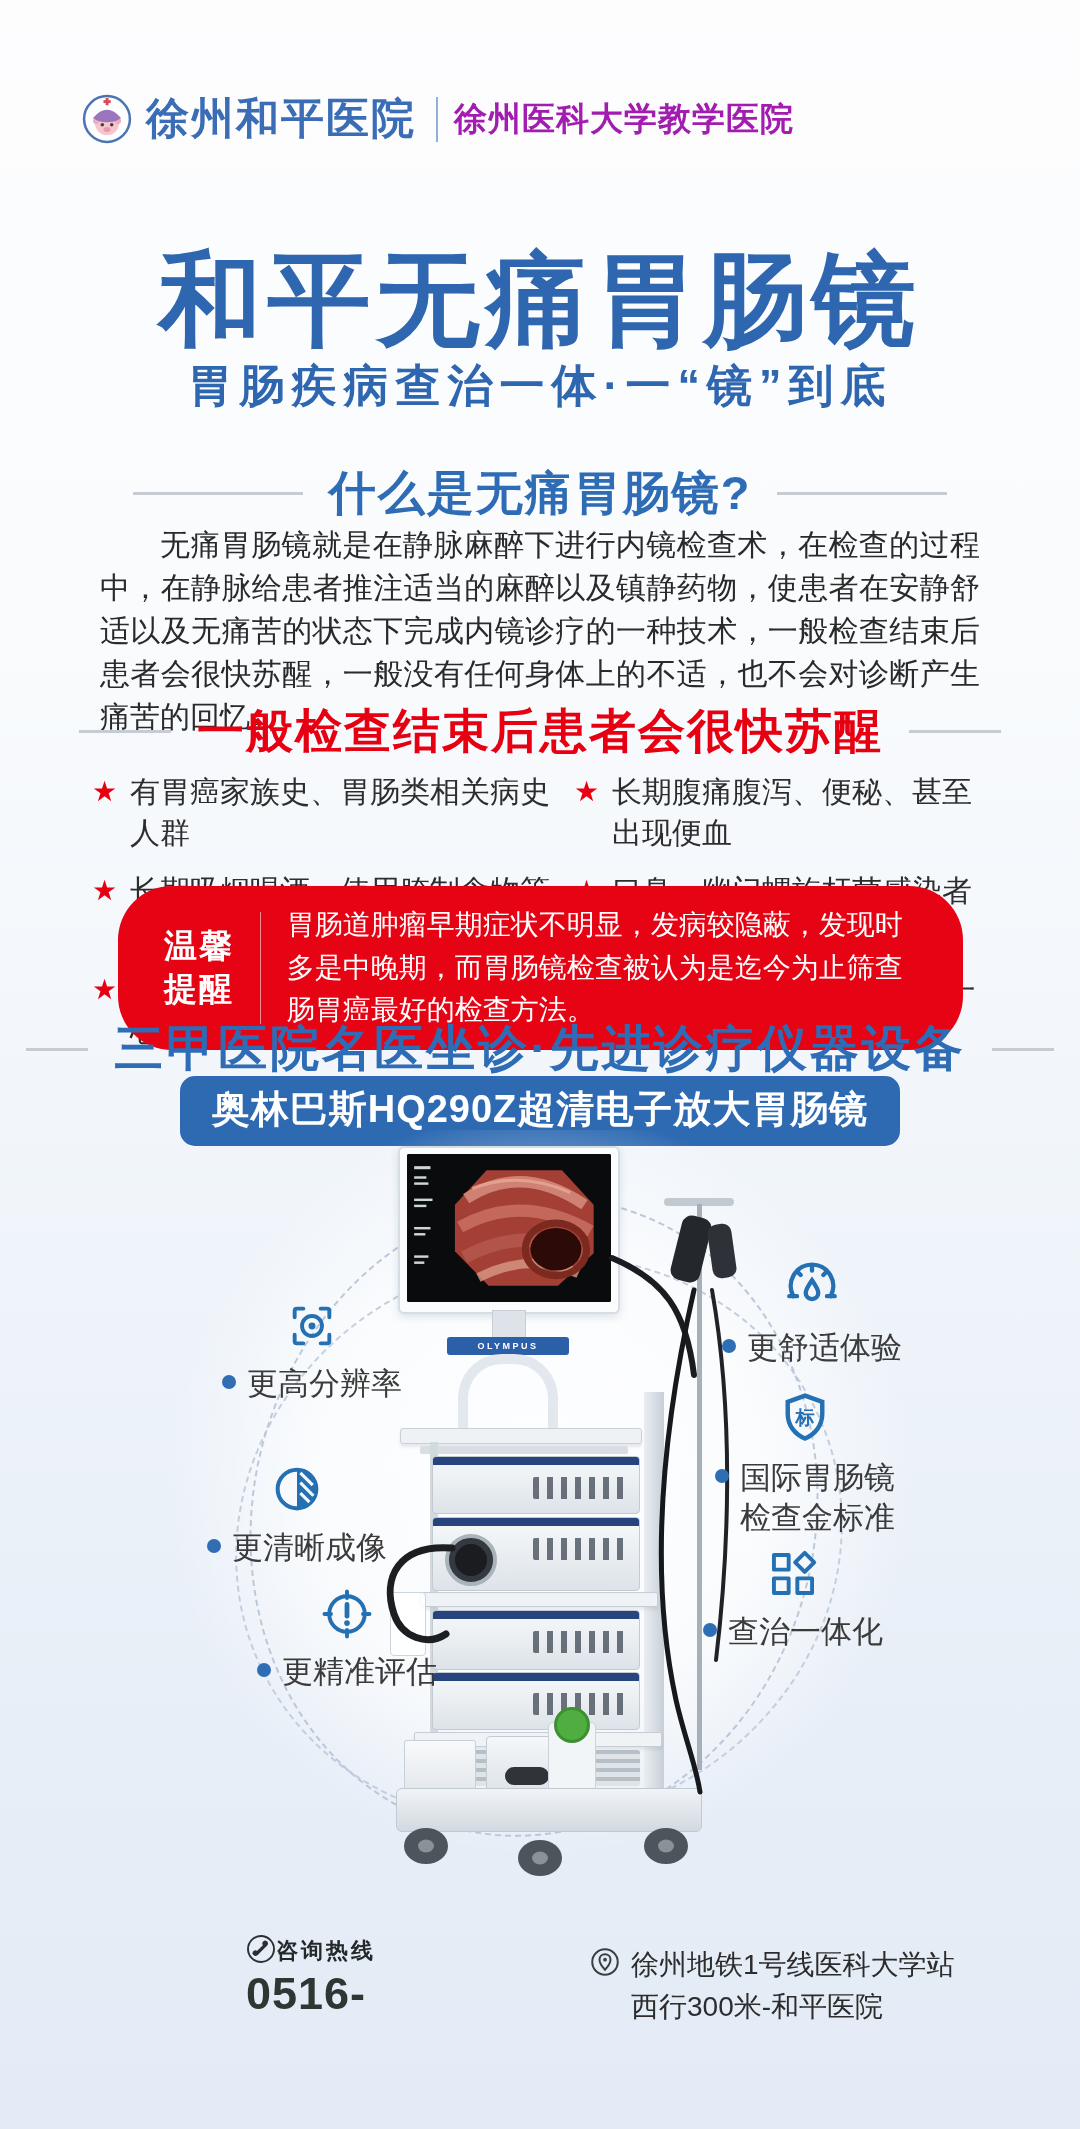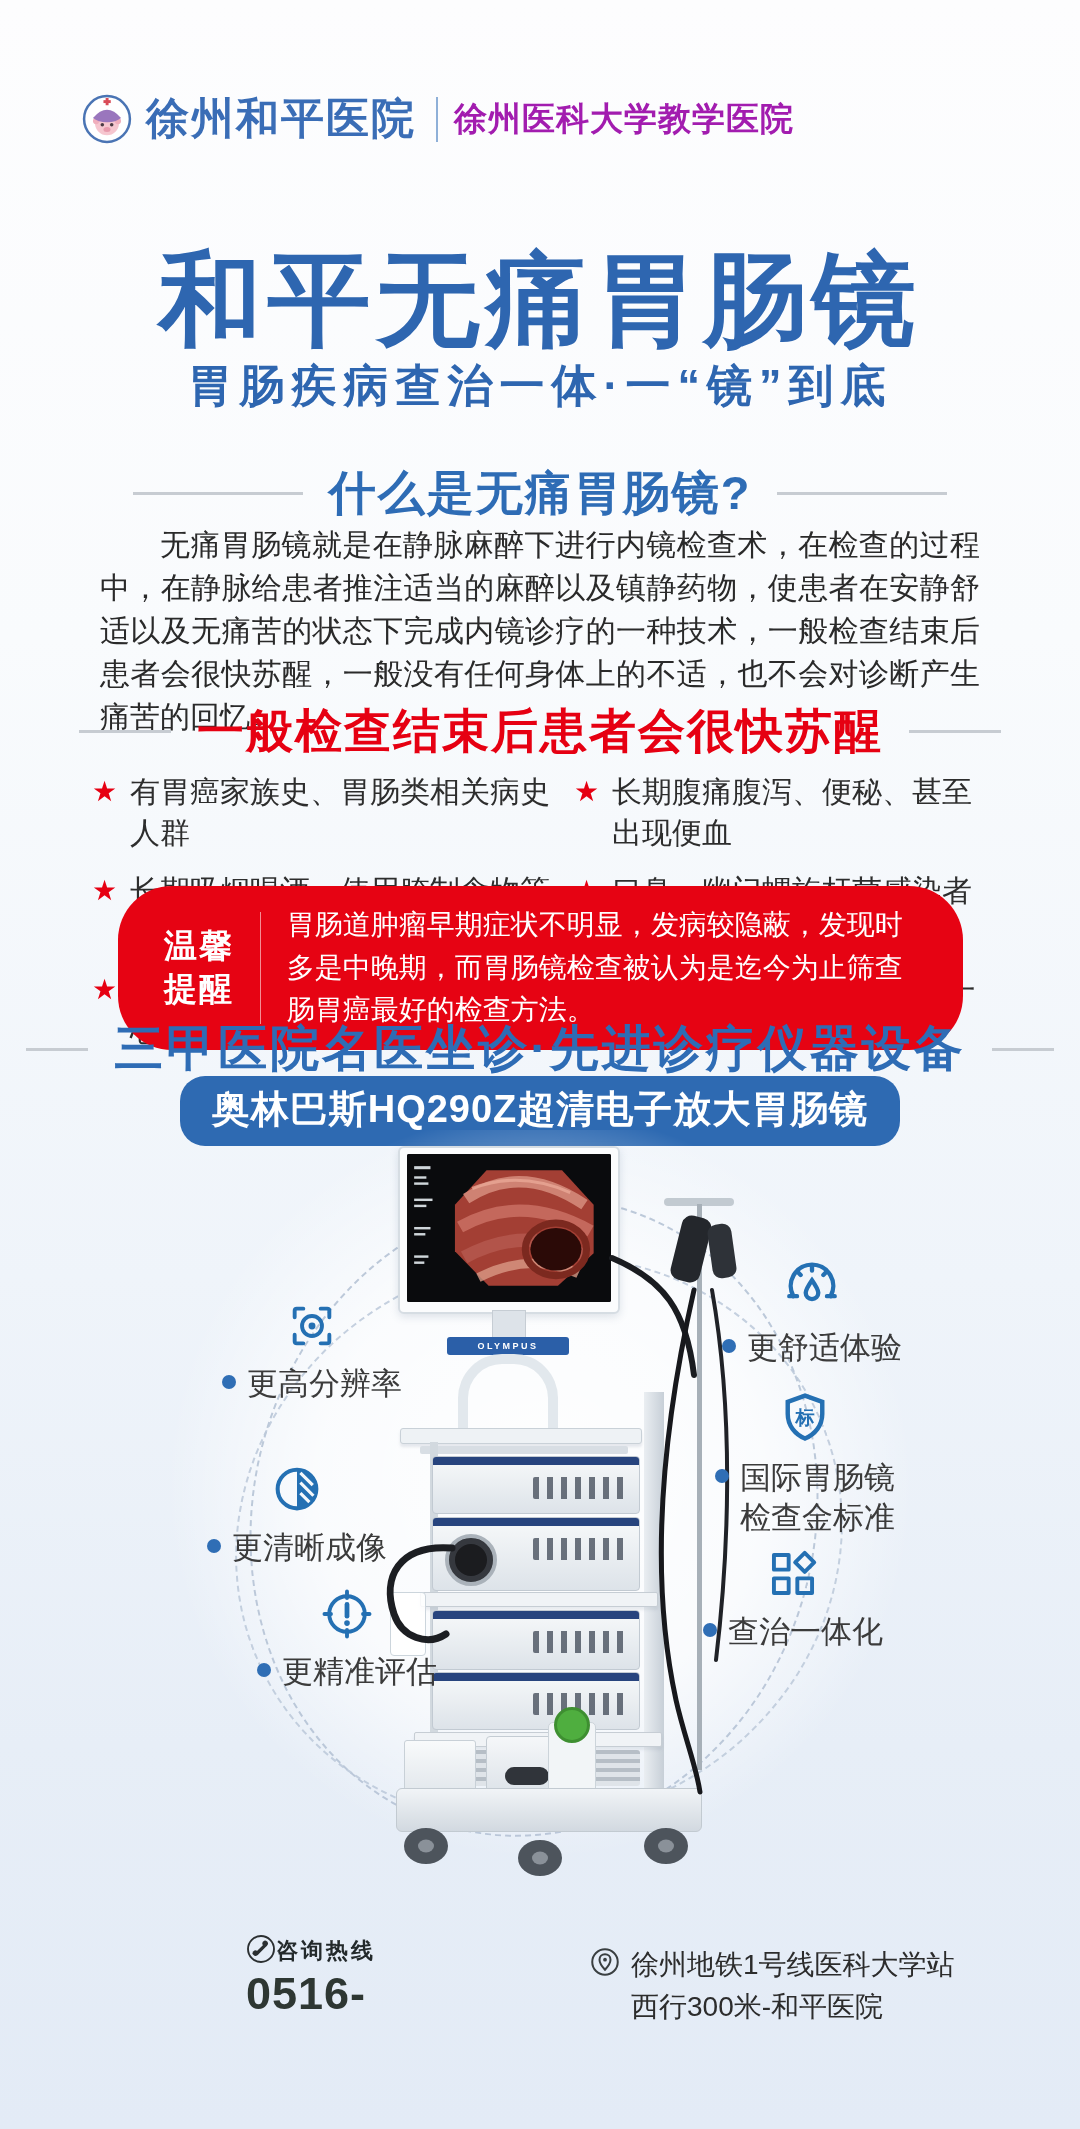--- a/index.html
+++ b/index.html
@@ -49,21 +49,21 @@
   .notice{position:absolute;top:886px;left:118px;width:845px;box-sizing:border-box;
     background:#e60313;border-radius:54px;display:flex;align-items:center;
     padding:18px 36px 18px 46px;color:#fff;font-family:Liberation Serif, serif;}
   .notice .lbl{font-size:33px;font-weight:700;line-height:1.3;letter-spacing:2px;white-space:nowrap;}
   .notice .div{width:2px;align-self:stretch;margin:8px 26px;background:rgba(255,255,255,.55);}
   .notice .txt{font-size:28px;line-height:1.52;}
 
   
   .badge-wrap{position:absolute;top:1076px;left:0;width:100%;text-align:center;}
   .badge{display:inline-block;position:relative;background:#2e6ab2;color:#fff;
-    font-size:38px;font-weight:700;padding:8px 32px 11px;border-radius:25px;letter-spacing:1px;}
+    font-size:38px;font-weight:700;padding:8px 32px 11px;border-radius:15px;letter-spacing:1px;}
   .badge::after{content:'';position:absolute;left:50%;bottom:-13px;transform:translateX(-50%);
     border:14px solid transparent;border-top:14px solid #2e6ab2;border-bottom:0;}
 
   
   .stage{position:absolute;top:1140px;left:0;width:1080px;height:780px;}
   .glow{position:absolute;left:170px;top:-10px;width:740px;height:740px;z-index:0;
     background:radial-gradient(circle at 50% 48%,rgba(255,255,255,.95) 0%,rgba(255,255,255,.75) 42%,rgba(255,255,255,0) 70%);}
   .ring{position:absolute;border:2.5px dashed #b3c1d4;border-radius:50%;z-index:1;opacity:.85;}
   .ring.r1{left:252px;top:55px;width:560px;height:640px;transform:rotate(14deg);}
   .ring.r2{left:232px;top:118px;width:610px;height:560px;transform:rotate(-21deg);border-color:#bcc9da;}

